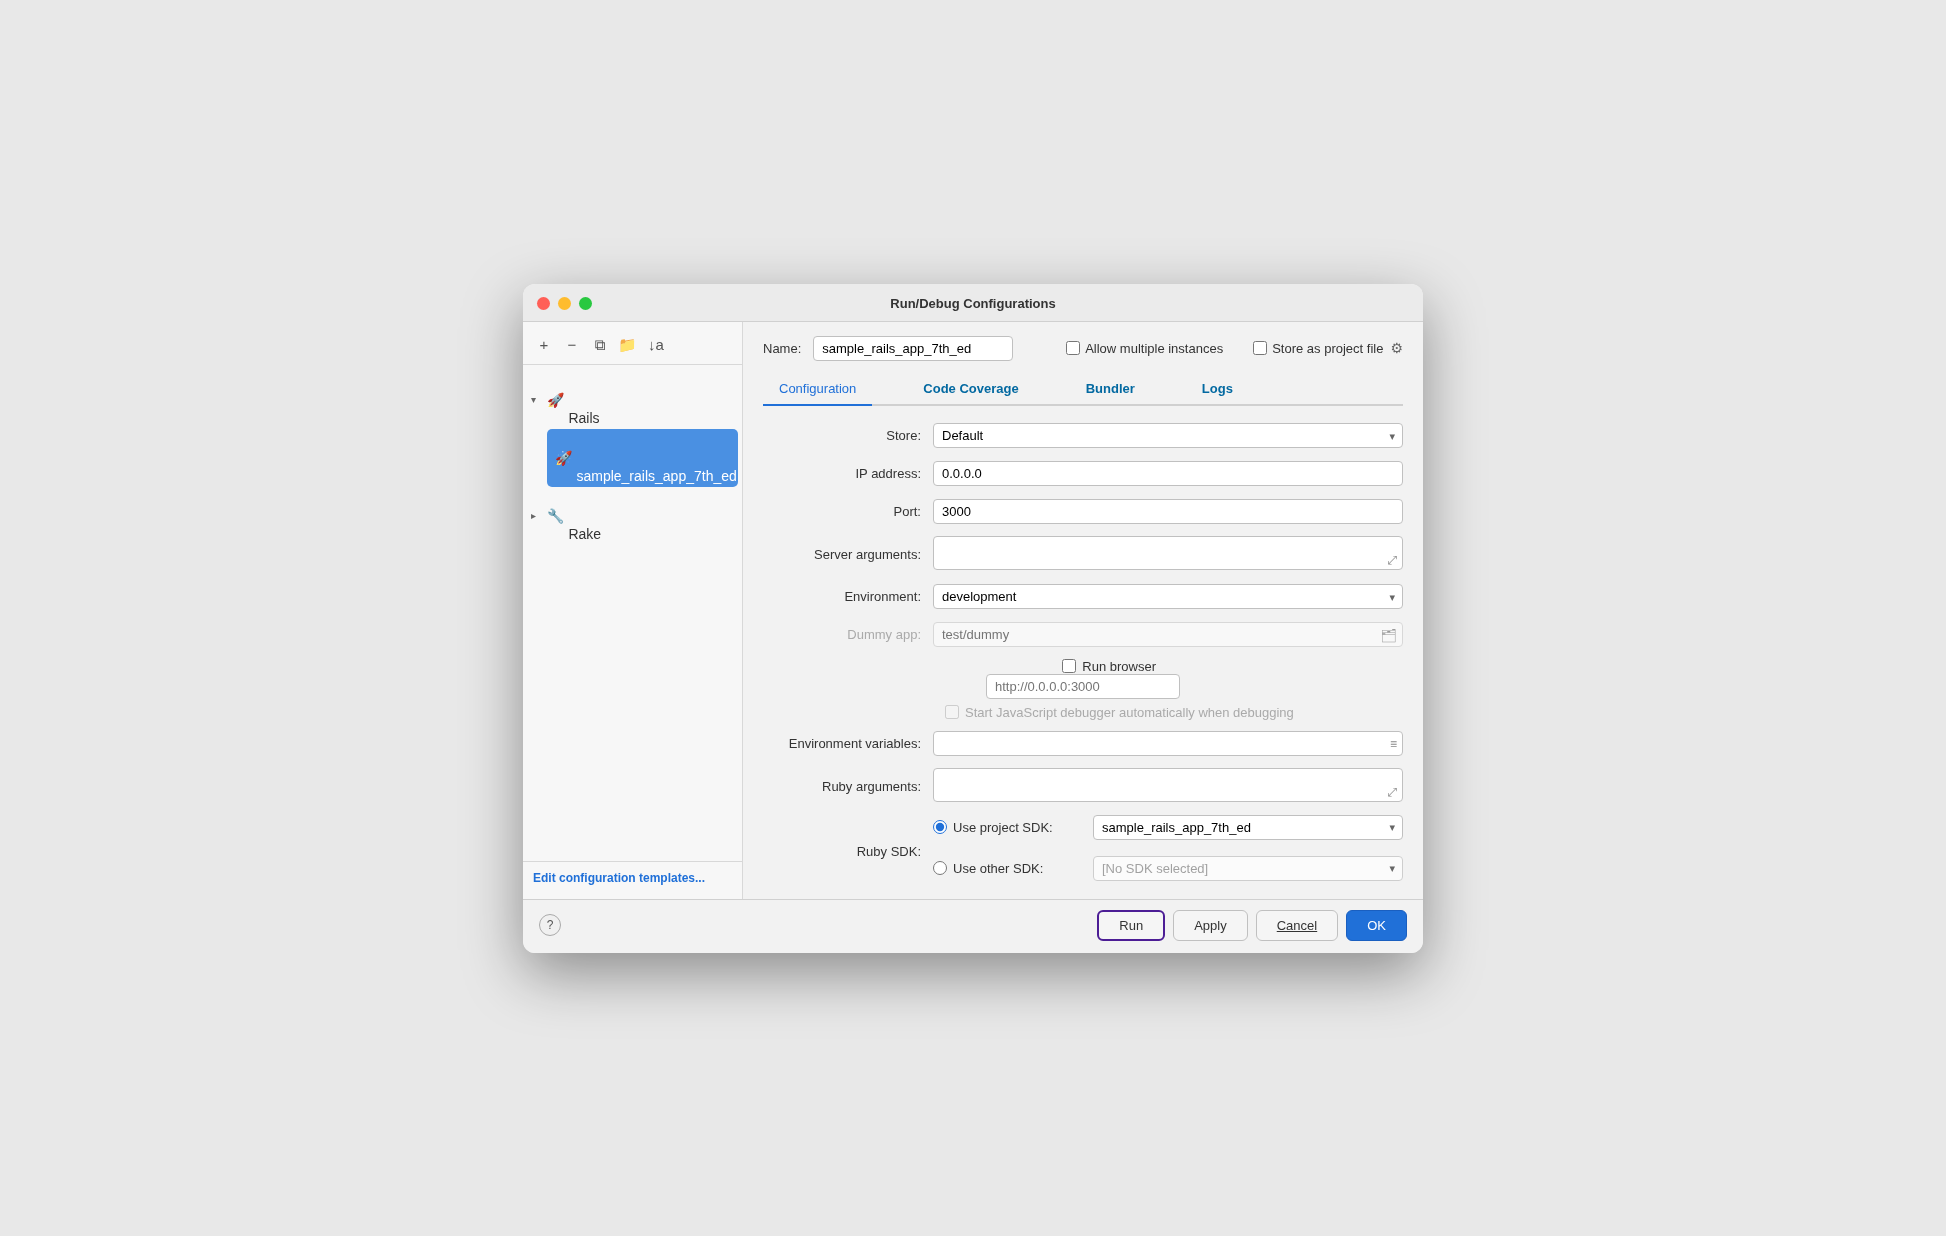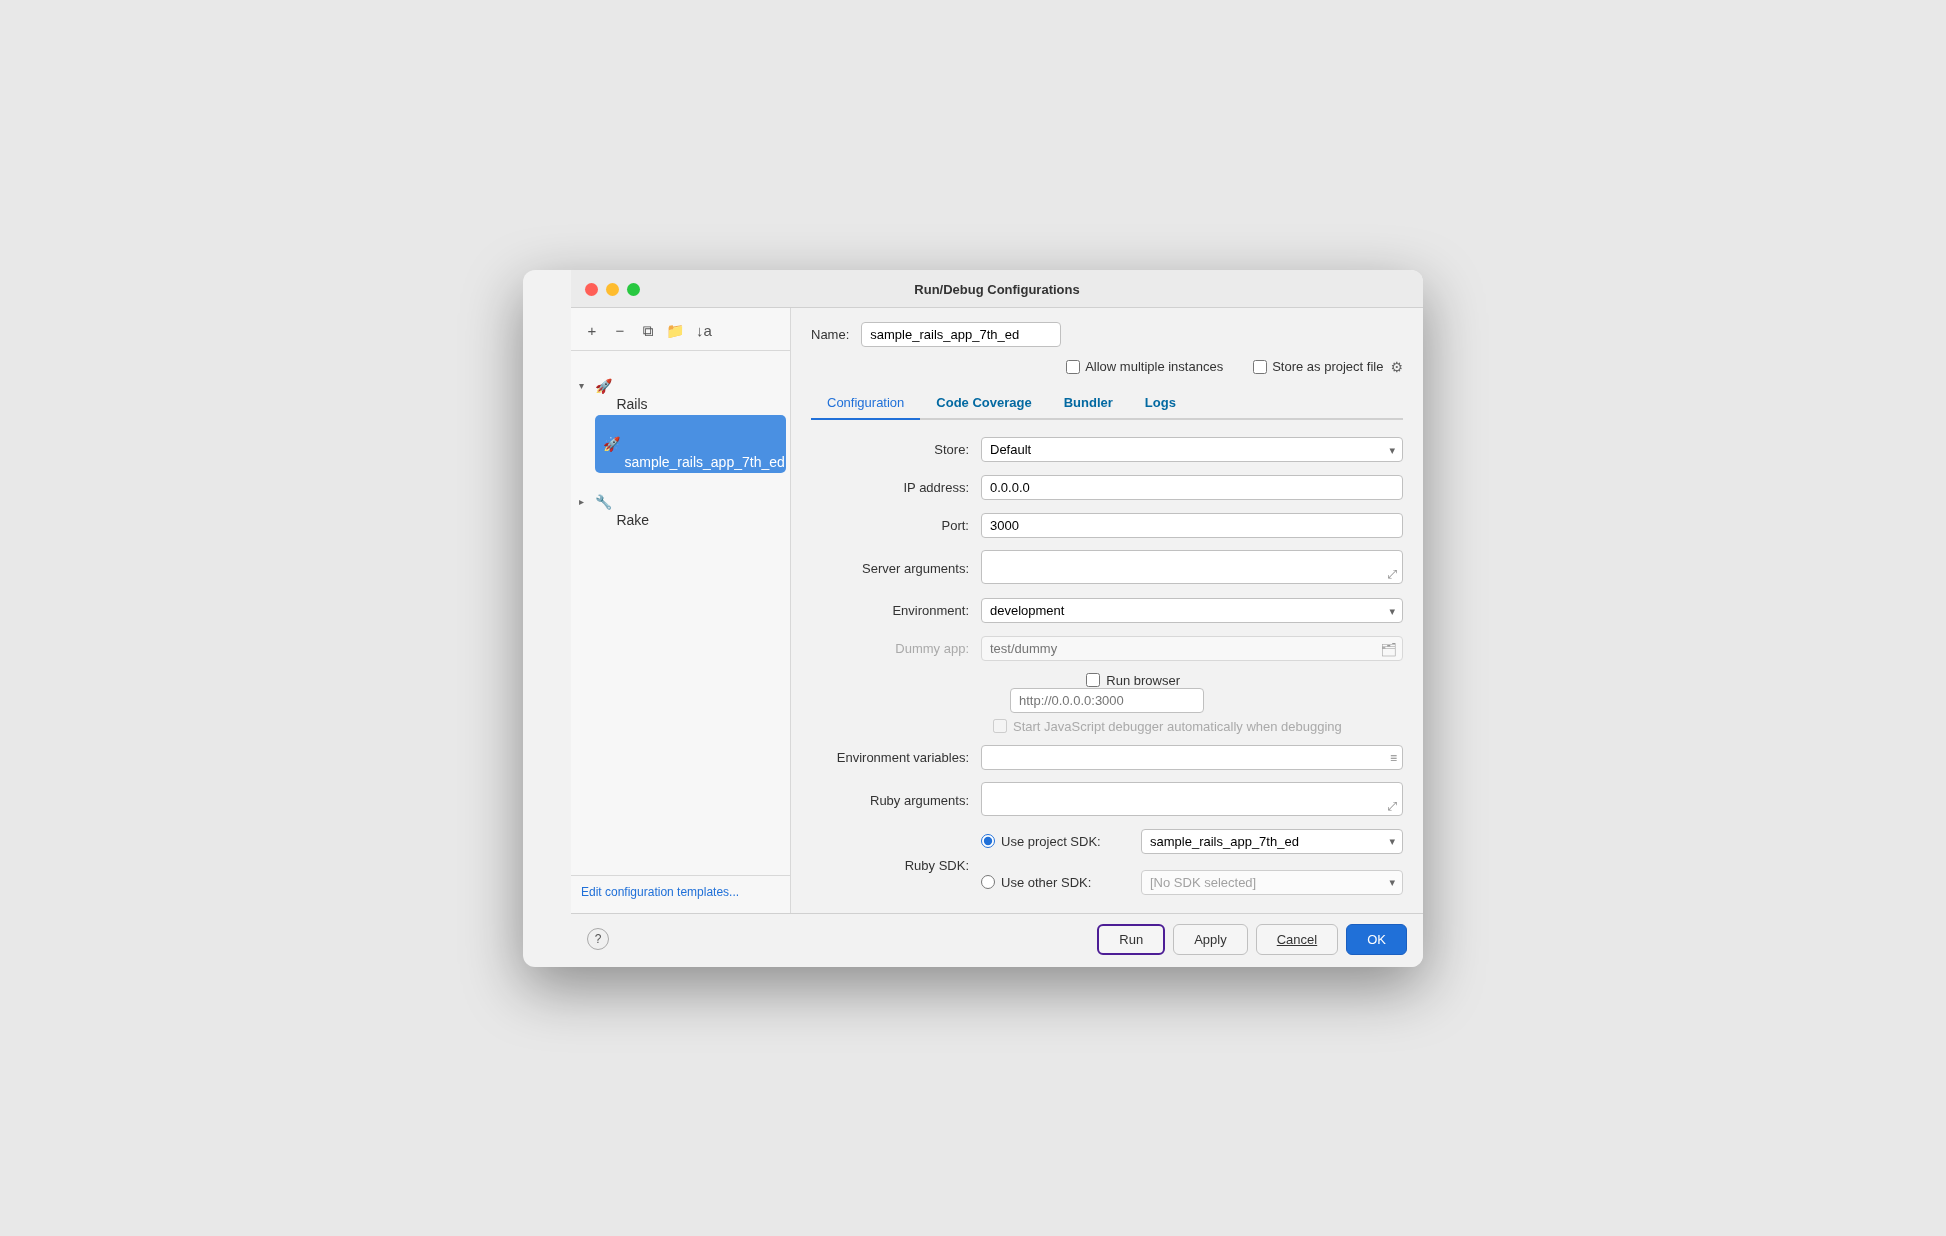--- a/index.html
+++ b/index.html
@@ -13,21 +13,20 @@
       min-height: 100vh;
     }
     .window {
       width: 900px;
       background: #f2f2f2;
       border-radius: 12px;
       box-shadow: 0 20px 60px rgba(0,0,0,0.4);
       overflow: hidden;
       display: flex;
       flex-direction: column;
-      padding-left: 48px;
     }
     .titlebar {
       background: #ebebeb;
       border-bottom: 1px solid #d0d0d0;
       padding: 12px 16px 10px;
       display: flex;
       align-items: center;
       justify-content: center;
       position: relative;
     }
@@ -109,20 +108,21 @@
     }
     .sidebar-footer {
       padding: 8px 10px;
       border-top: 1px solid #d8d8d8;
     }
     .edit-link {
       color: #2070d8;
       font-size: 12px;
       cursor: pointer;
       text-decoration: none;
+      font-weight: bold;
     }
     .config-panel {
       flex: 1;
       display: flex;
       flex-direction: column;
       padding: 14px 20px 0;
       background: #f2f2f2;
     }
     .name-row {
       display: flex;
@@ -166,20 +166,21 @@
     .gear-icon {
       font-size: 14px;
       color: #666;
       cursor: pointer;
       margin-left: 2px;
     }
     .tabs {
       display: flex;
       border-bottom: 2px solid #d0d0d0;
       margin-bottom: 16px;
+      gap: 35px;
     }
     .tab {
       padding: 8px 16px;
       font-size: 13px;
       color: #0369a1;
       cursor: pointer;
       border-bottom: 2px solid transparent;
       margin-bottom: -2px;
       font-weight: bold;
     }

